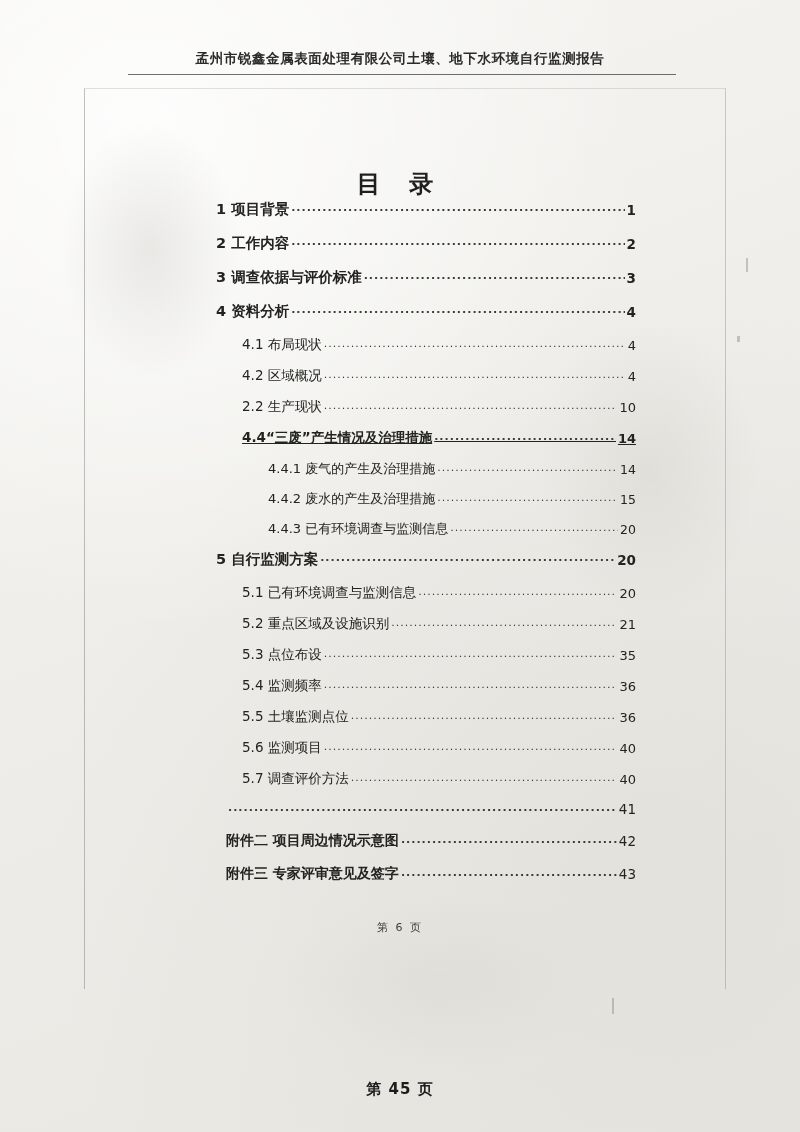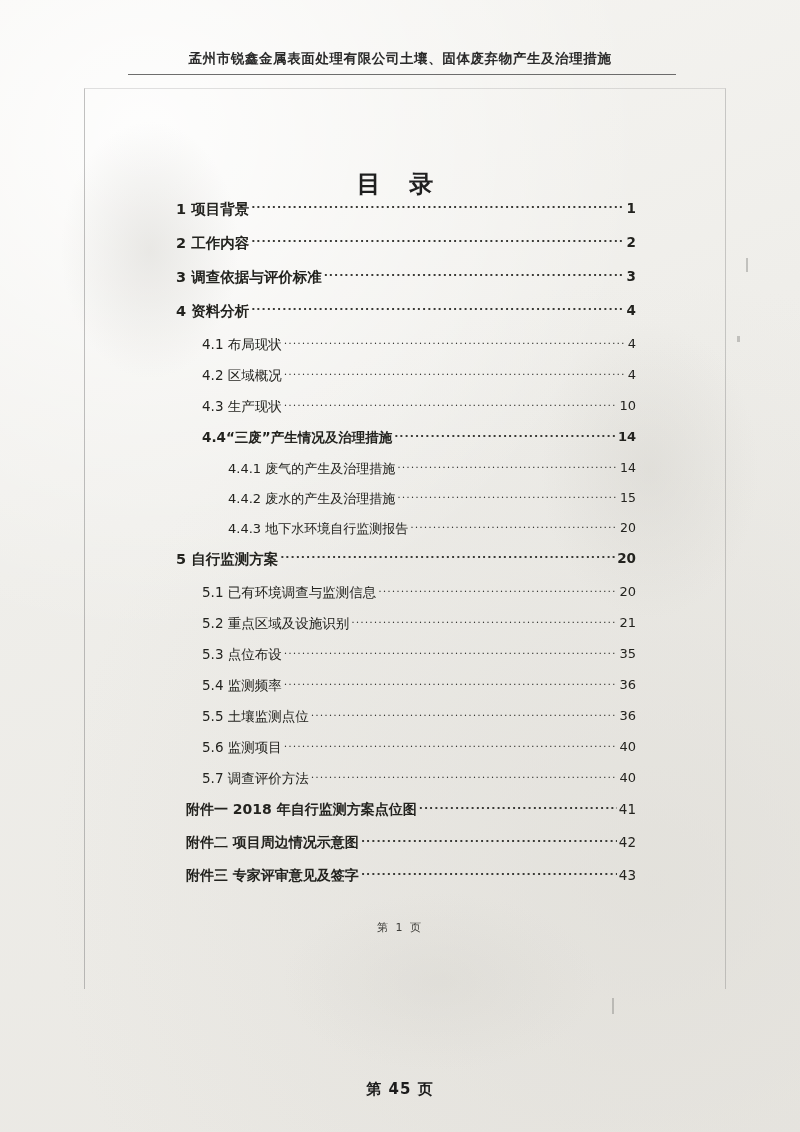--- a/index.html
+++ b/index.html
@@ -83,24 +83,25 @@
 
   .toc {
     position: absolute;
     left: 176px;
     top: 200px;
     width: 460px;
   }
 
   .toc-row {
     display: flex;
-    align-items: flex-start;
+    align-items: center;
     font-family: "DejaVu Sans", sans-serif;
     color: #23231f;
     white-space: nowrap;
+    margin-left: 40px;
   }
   .toc-row .label {
     flex: 0 0 auto;
   }
   .toc-row .dots {
     flex: 1 1 auto;
     overflow: hidden;
     margin: 0 2px;
     font-size: 11px;
     letter-spacing: 1px;
@@ -127,20 +128,21 @@
     margin-bottom: 13px;
     padding-left: 26px;
   }
   .lvl2 .page-num { font-size: 13px; }
 
   .lvl2b {
     font-size: 13.5px;
     font-weight: bold;
     margin-bottom: 13px;
     padding-left: 26px;
+    text-decoration: underline;
   }
   .lvl2b .page-num { font-size: 13px; font-weight: bold; }
 
   .lvl3 {
     font-size: 13px;
     margin-bottom: 12px;
     padding-left: 52px;
   }
   .lvl3 .page-num { font-size: 12.5px; }
 
@@ -188,21 +190,21 @@
 </style>
 </head>
 <body>
 
 <div class="page">
 
   <div class="smudge s1"></div>
   <div class="smudge s2"></div>
   <div class="smudge s3"></div>
 
-  <div class="header-title">孟州市锐鑫金属表面处理有限公司土壤、固体废弃物产生及治理措施</div>
+  <div class="header-title">孟州市锐鑫金属表面处理有限公司土壤、地下水环境自行监测报告</div>
   <div class="header-rule"></div>
 
   <div class="content-frame"></div>
 
   <div class="edge-mark em1"></div>
   <div class="edge-mark em2"></div>
   <div class="edge-mark em3"></div>
 
   <div class="toc-title">目 录</div>
 
@@ -238,21 +240,21 @@
       <span class="page-num">4</span>
     </div>
 
     <div class="toc-row lvl2">
       <span class="label">4.2  区域概况</span>
       <span class="dots">..............................................................................................................</span>
       <span class="page-num">4</span>
     </div>
 
     <div class="toc-row lvl2">
-      <span class="label">4.3  生产现状</span>
+      <span class="label">2.2  生产现状</span>
       <span class="dots">..............................................................................................................</span>
       <span class="page-num">10</span>
     </div>
 
     <div class="toc-row lvl2b">
       <span class="label">4.4“三废”产生情况及治理措施</span>
       <span class="dots">..............................................................................................................</span>
       <span class="page-num">14</span>
     </div>
 
@@ -262,21 +264,21 @@
       <span class="page-num">14</span>
     </div>
 
     <div class="toc-row lvl3">
       <span class="label">4.4.2  废水的产生及治理措施</span>
       <span class="dots">..............................................................................................................</span>
       <span class="page-num">15</span>
     </div>
 
     <div class="toc-row lvl3">
-      <span class="label">4.4.3  地下水环境自行监测报告</span>
+      <span class="label">4.4.3  已有环境调查与监测信息</span>
       <span class="dots">..............................................................................................................</span>
       <span class="page-num">20</span>
     </div>
 
     <div class="toc-row lvl1">
       <span class="label">5  自行监测方案</span>
       <span class="dots">..............................................................................................................</span>
       <span class="page-num">20</span>
     </div>
 
@@ -316,35 +318,34 @@
       <span class="page-num">40</span>
     </div>
 
     <div class="toc-row lvl2">
       <span class="label">5.7  调查评价方法</span>
       <span class="dots">..............................................................................................................</span>
       <span class="page-num">40</span>
     </div>
 
     <div class="toc-row attach">
-      <span class="label">附件一  2018 年自行监测方案点位图</span>
       <span class="dots">..............................................................................................................</span>
       <span class="page-num">41</span>
     </div>
 
     <div class="toc-row attach">
       <span class="label">附件二  项目周边情况示意图</span>
       <span class="dots">..............................................................................................................</span>
       <span class="page-num">42</span>
     </div>
 
     <div class="toc-row attach">
       <span class="label">附件三  专家评审意见及签字</span>
       <span class="dots">..............................................................................................................</span>
       <span class="page-num">43</span>
     </div>
 
   </div>
 
-  <div class="inner-footer">第 1 页</div>
+  <div class="inner-footer">第 6 页</div>
   <div class="page-footer">第 45 页</div>
 
 </div>
 
 </body></html>

